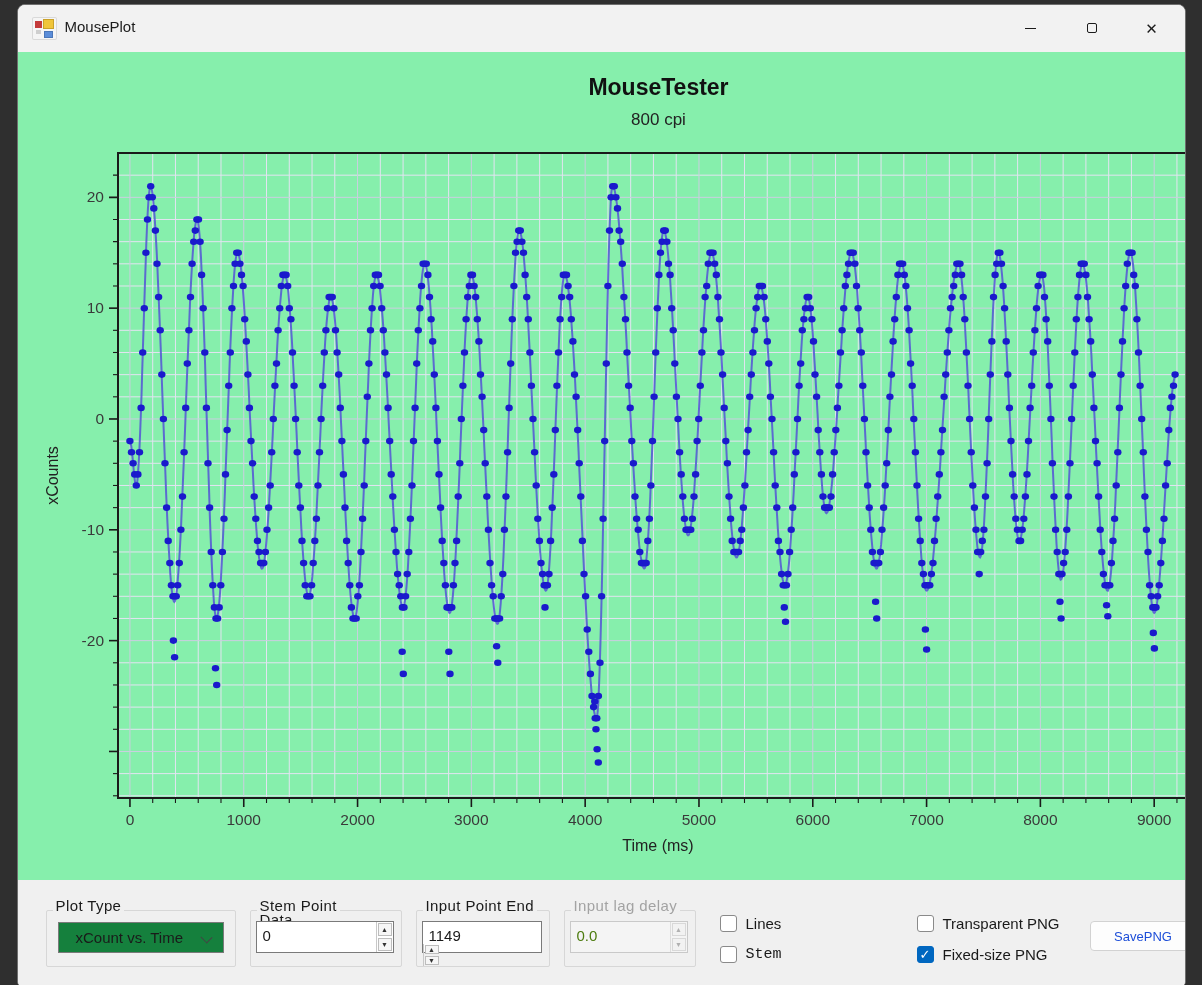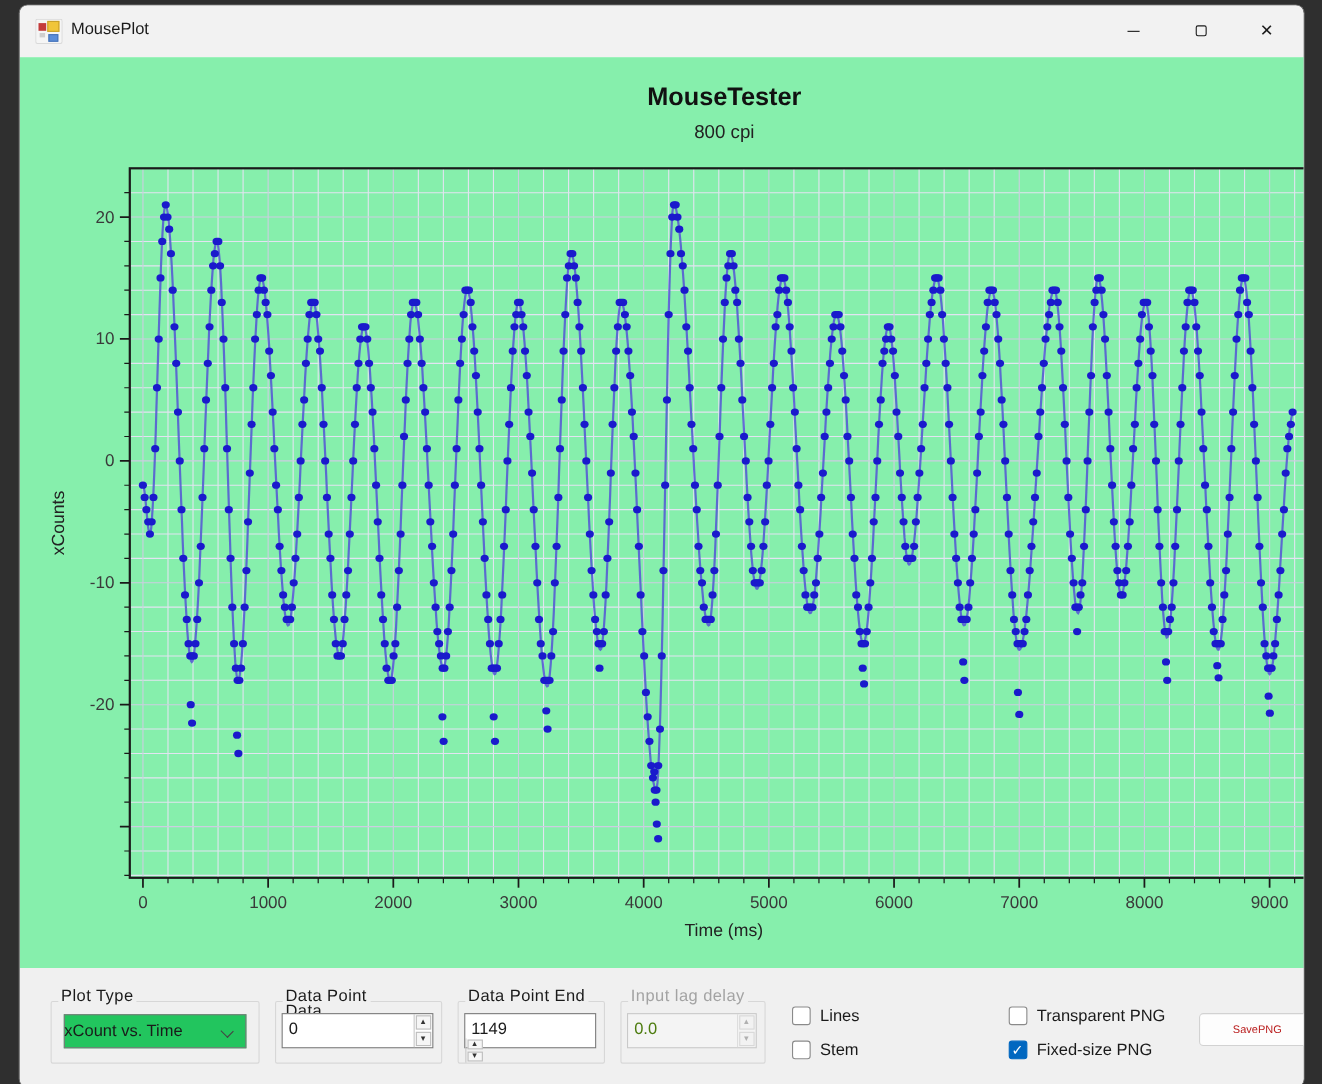--- a/index.html
+++ b/index.html
@@ -23,34 +23,34 @@
   .chart-title { position:absolute; left:0; top:22px; width:1280px; text-align:center; font-size:23px; font-weight:bold; color:#111; }
   .chart-subtitle { position:absolute; left:0; top:58px; width:1280px; text-align:center; font-size:17px; color:#222; }
   .chart-title, .chart-subtitle { left:40px; width:1202px; }
   svg#plot { position:absolute; left:0; top:0; }
   
   .panel { position:absolute; left:0; top:875px; width:1202px; height:109px; background:#f0f0f0; font-size:15px; color:#1a1a1a; }
   .groupbox { position:absolute; border:1px solid #d7d7d7; border-radius:2px; background:#f0f0f0; }
   .grouplabel { position:absolute; background:#f0f0f0; padding:0 3px; font-size:15px; letter-spacing:0.4px; color:#1a1a1a; white-space:nowrap; }
   .grouplabel.disabled { color:#a3a3a3; }
   .clip-label { overflow:hidden; height:11px; line-height:15px; }
-  .combo { position:absolute; background:#22c55e; border:1px solid #7a7a7a; display:flex; align-items:center; padding-left:0; }
+  .combo { position:absolute; background:#15803d; border:1px solid #7a7a7a; display:flex; align-items:center; padding-left:17px; }
   .combo .chev { position:absolute; right:12px; top:10px; width:9px; height:9px; border-right:1.6px solid #444; border-bottom:1.6px solid #444; transform:rotate(45deg) scale(1,0.9); }
   .updown { position:absolute; background:#fff; border:1px solid #7a7a7a; display:flex; }
   .updown .val { flex:1; padding:5px 0 0 6px; font-size:15px; }
   .updown .spin { width:17px; display:flex; flex-direction:column; border-left:1px solid #c8c8c8; }
   .updown .spin div { flex:1; display:flex; align-items:center; justify-content:center; font-size:7px; color:#333; background:#f6f6f6; border:1px solid #bdbdbd; margin:1px; }
   .updown.disabled { background:#f4f4f4; border-color:#c9c9c9; }
   .updown.disabled .val { color:#4d7c0f; }
   .updown.disabled .spin { border-left-color:#ddd; }
   .updown.disabled .spin div { color:#b0b0b0; background:#f2f2f2; border-color:#d8d8d8; }
   .cbrow { position:absolute; display:flex; gap:9px; }
   .cbox { width:17px; height:17px; background:#fff; border:1px solid #8a8a8a; border-radius:3px; }
   .cbox.checked { background:#0067c0; border-color:#0067c0; color:#fff; font-size:13px; line-height:16px; text-align:center; }
-  .btn { position:absolute; background:#fdfdfd; border:1px solid #d2d2d2; border-radius:4px; display:flex; align-items:center; justify-content:center; font-size:10px; color:#b91c1c; }
+  .btn { position:absolute; background:#fdfdfd; border:1px solid #d2d2d2; border-radius:4px; display:flex; align-items:center; justify-content:center; font-size:13px; color:#1d4ed8; }
 </style>
 </head>
 <body>
 
 <div class="window">
 
   <div class="titlebar">
     <div class="app-icon">
       <span class="sq" style="left:3px;top:4px;width:7px;height:7px;background:#c43b3b;"></span>
       <span class="sq" style="left:11px;top:2px;width:11px;height:10px;background:#f0c53a;border:1px solid #caa22a;"></span>
@@ -935,32 +935,32 @@
   <div class="panel">
 
     <div class="groupbox" style="left:28px;top:30px;width:190px;height:57px;"></div>
     <div class="grouplabel" style="left:35px;top:17px;">Plot Type</div>
     <div class="combo" style="left:40px;top:42px;width:166px;height:31px;">
       <span>xCount vs. Time</span>
       <span class="chev"></span>
     </div>
 
     <div class="groupbox" style="left:232px;top:30px;width:152px;height:57px;"></div>
-    <div class="grouplabel" style="left:239px;top:17px;">Data Point</div>
+    <div class="grouplabel" style="left:239px;top:17px;">Stem Point</div>
     <div class="grouplabel clip-label" style="left:239px;top:32px;background:transparent;">Data</div>
     <div class="updown" style="left:238px;top:41px;width:138px;height:32px;">
       <div class="val">0</div>
       <div class="spin">
         <div>▲</div>
         <div>▼</div>
       </div>
     </div>
 
     <div class="groupbox" style="left:398px;top:30px;width:134px;height:57px;"></div>
-    <div class="grouplabel" style="left:405px;top:17px;">Data Point End</div>
+    <div class="grouplabel" style="left:405px;top:17px;">Input Point End</div>
     <div class="updown" style="left:404px;top:41px;width:120px;height:32px;flex-direction:column;">
       <div class="val">1149</div>
       <div class="spin">
         <div>▲</div>
         <div>▼</div>
       </div>
     </div>
 
     <div class="groupbox" style="left:546px;top:30px;width:132px;height:57px;"></div>
     <div class="grouplabel disabled" style="left:553px;top:17px;">Input lag delay</div>
@@ -969,21 +969,21 @@
       <div class="spin">
         <div>▲</div>
         <div>▼</div>
       </div>
     </div>
 
     <div class="cbrow" style="left:702px;top:35px;">
       <span class="cbox"></span>
       <span>Lines</span>
     </div>
-    <div class="cbrow" style="left:702px;top:66px;">
+    <div class="cbrow" style="left:702px;top:66px;font-family:Liberation Mono, monospace;">
       <span class="cbox"></span>
       <span>Stem</span>
     </div>
     <div class="cbrow" style="left:899px;top:35px;">
       <span class="cbox"></span>
       <span>Transparent PNG</span>
     </div>
     <div class="cbrow" style="left:899px;top:66px;">
       <span class="cbox checked">✓</span>
       <span>Fixed-size PNG</span>

